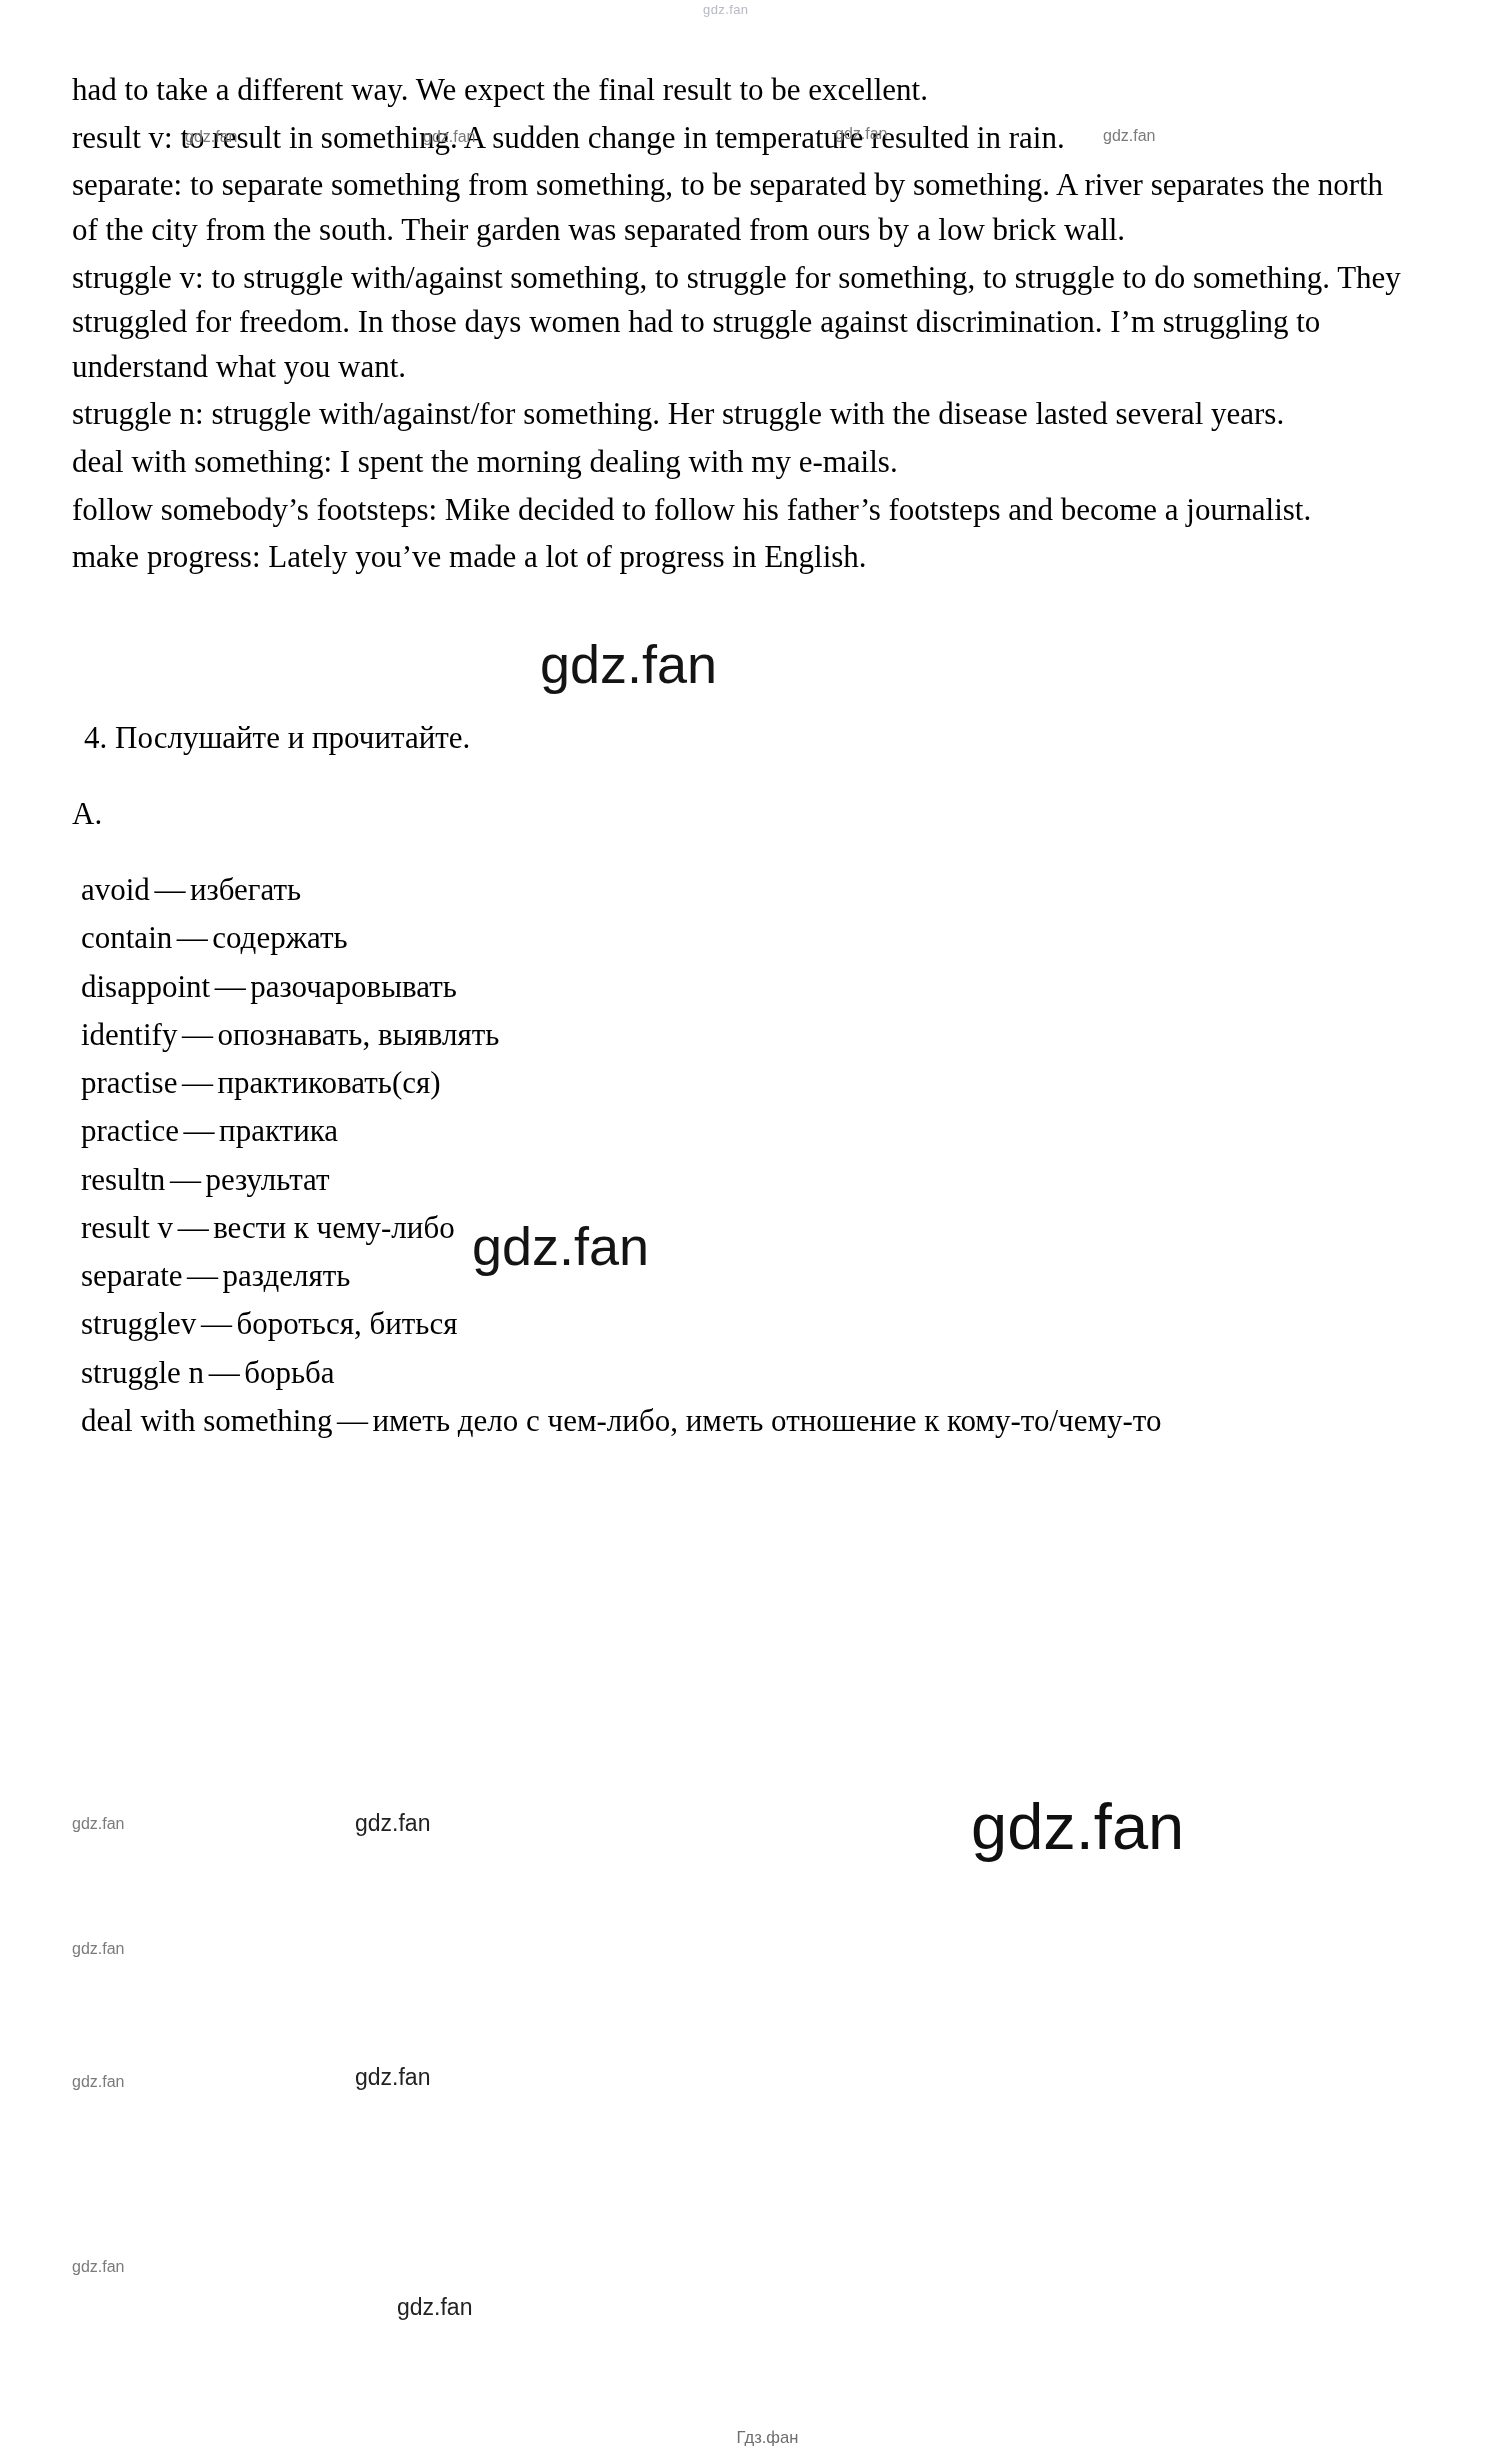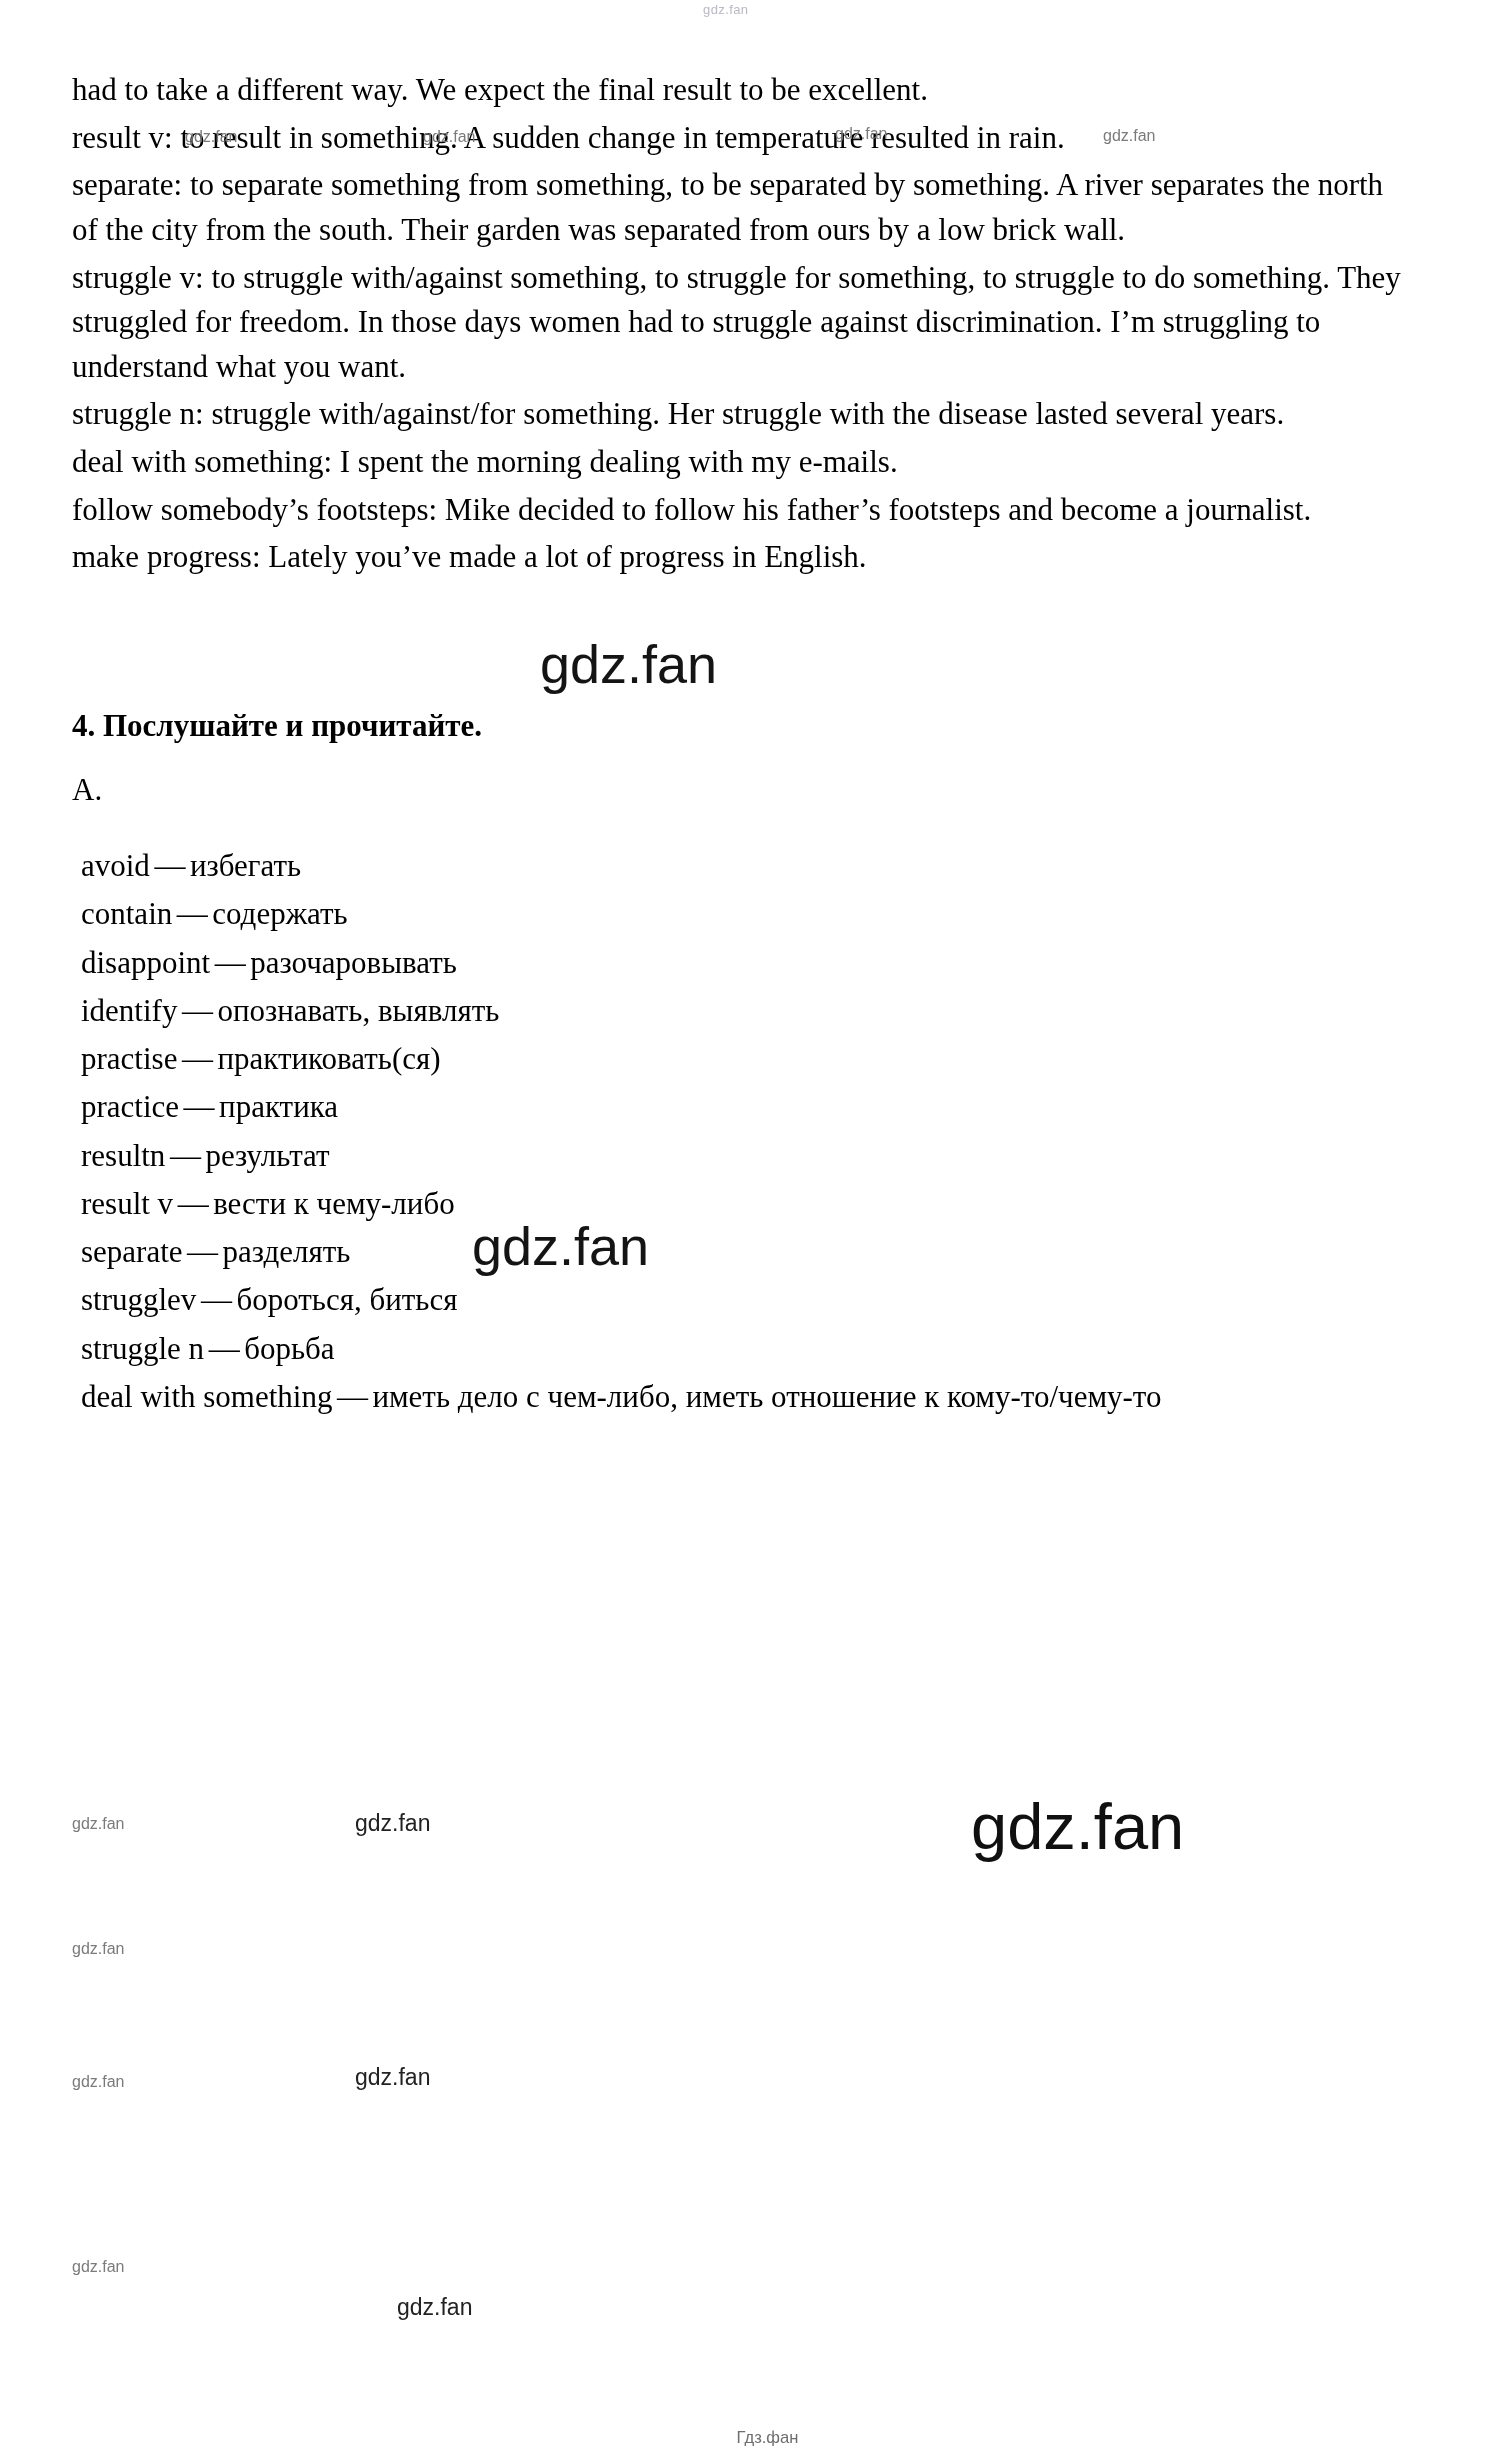--- a/index.html
+++ b/index.html
@@ -76,22 +76,22 @@
     color: #141414;
     letter-spacing: 0px;
   }
   .wm-huge {
     font-size: 65px;
     color: #101010;
   }
 
   .exercise-title {
     font-size: 31px;
-    font-weight: bold;
-    margin: 0;
+    font-weight: normal;
+    margin: 12px;
     line-height: 1.4;
   }
 
   .sub-letter {
     font-size: 31px;
     margin: 0;
     line-height: 1.45;
   }
 
   .spacer-60 { height: 45px; }

